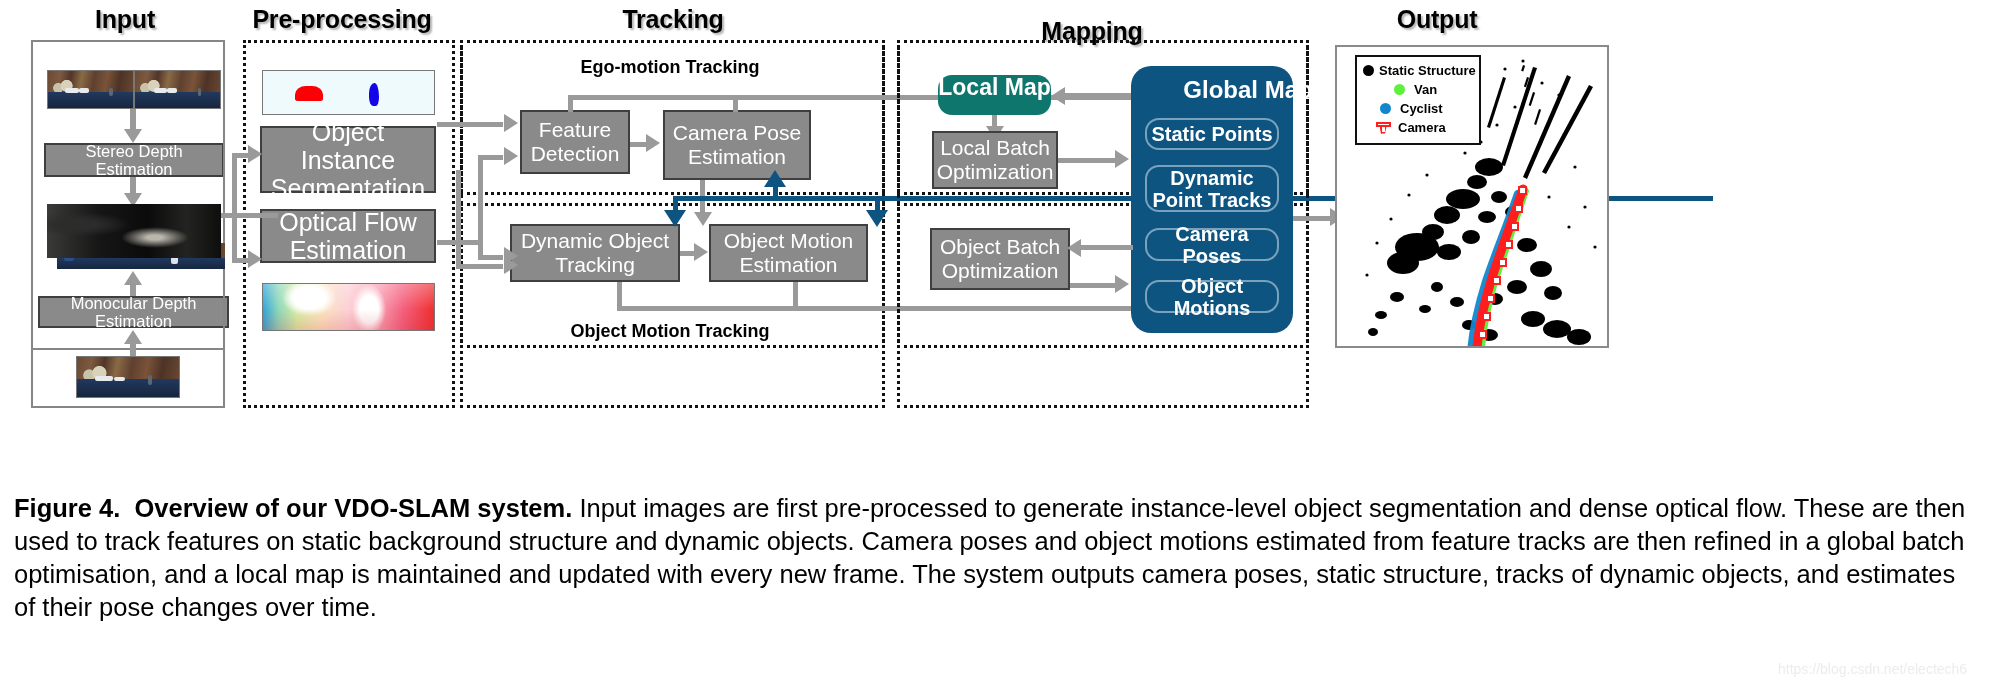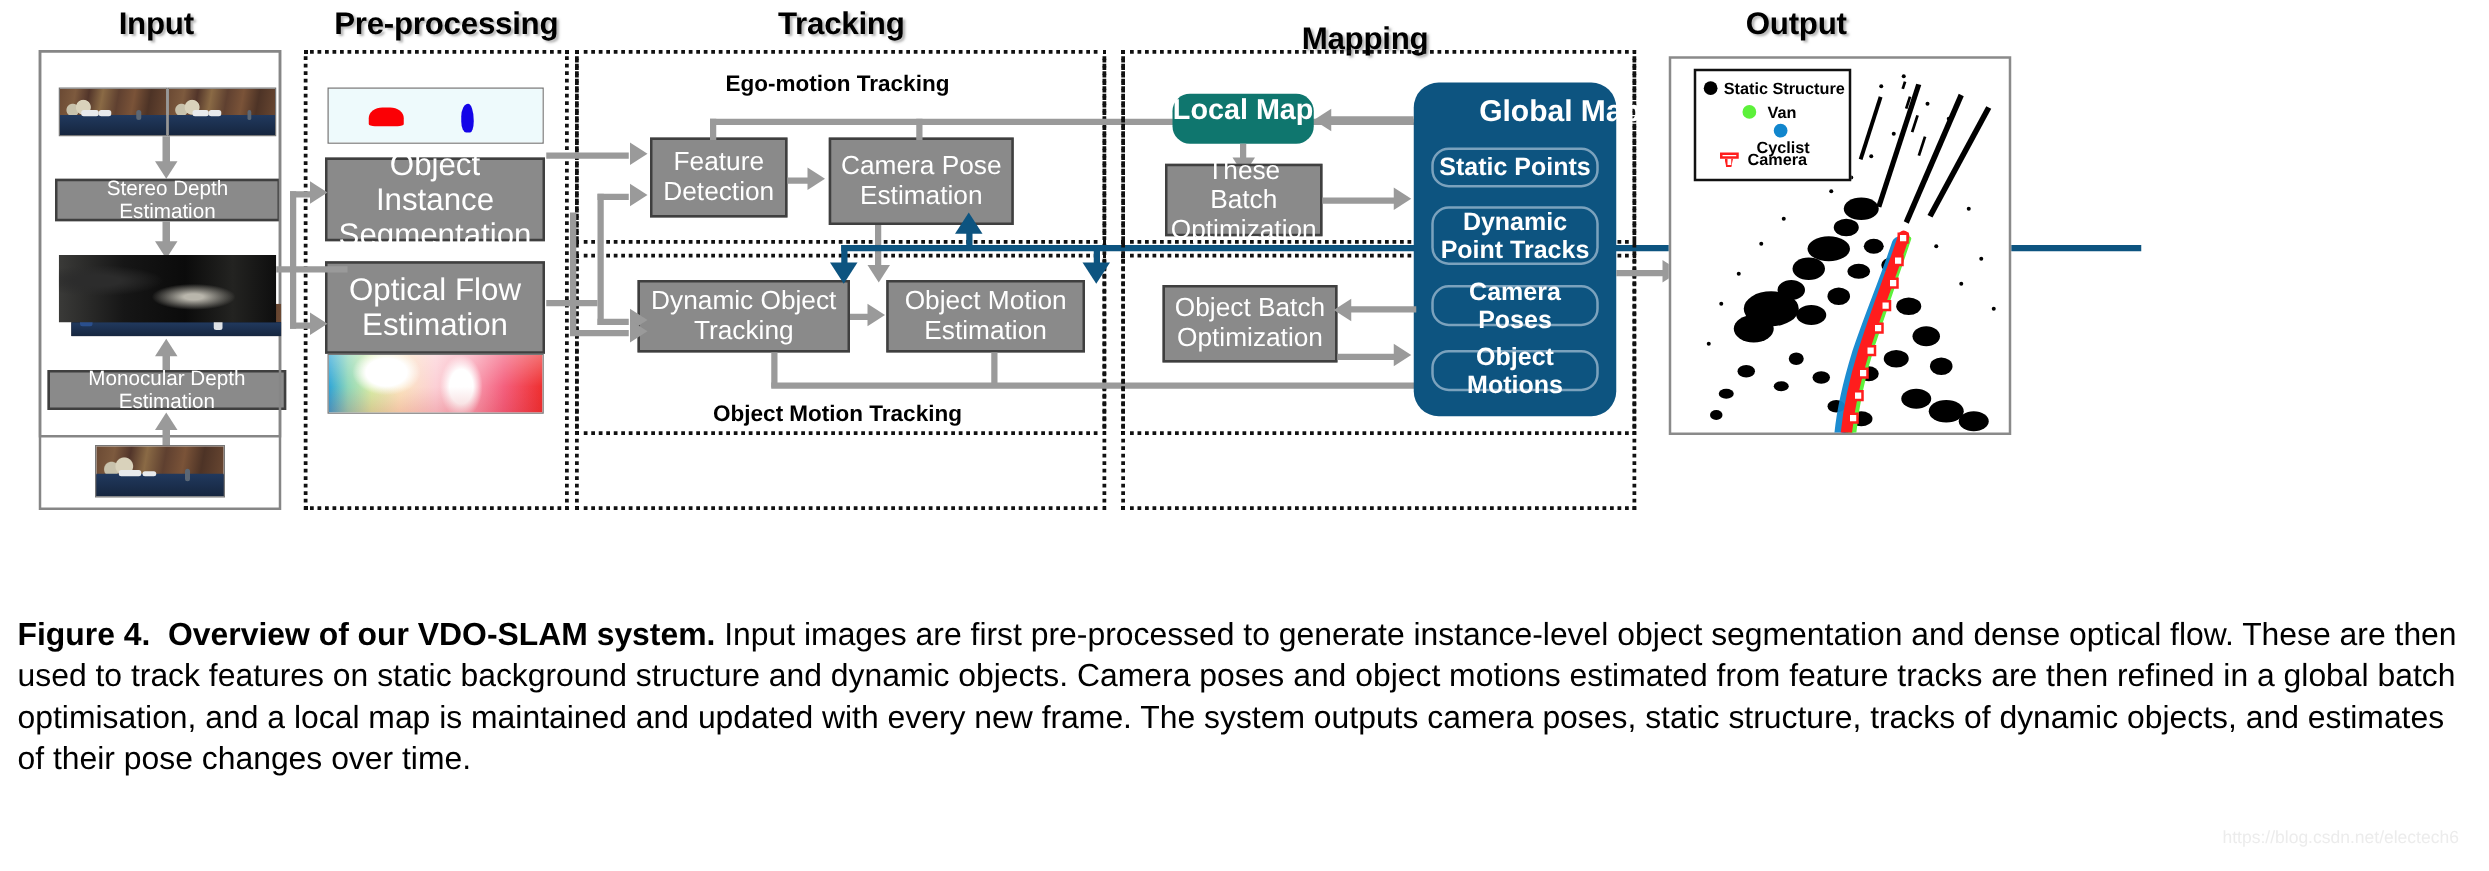--- a/index.html
+++ b/index.html
@@ -224,21 +224,21 @@
     color: #ececec;
     white-space: nowrap;
   }
 </style>
 </head>
 <body>
 
 <div id="root">
 
   <div class="col-header" style="left:125px;top:5px;">Input</div>
-  <div class="col-header" style="left:357px;top:5px;">Pre-processing</div>
+  <div class="col-header" style="left:342px;top:5px;">Pre-processing</div>
   <div class="col-header" style="left:673px;top:5px;">Tracking</div>
   <div class="col-header" style="left:1092px;top:17px;">Mapping</div>
   <div class="col-header" style="left:1437px;top:5px;">Output</div>
 
   <div class="panel-solid" style="left:31px;top:40px;width:194px;height:310px;"></div>
 
   <div class="thumb bordered" style="left:47px;top:70px;width:87px;height:39px;">
     <div class="street">
       <div class="car" style="left:20%;top:46%;width:16%;height:14%;"></div>
       <div class="car" style="left:36%;top:47%;width:12%;height:12%;"></div>
@@ -304,21 +304,21 @@
     <div class="segimg">
       <div class="blob-red" style="left:19%;top:34%;width:16%;height:36%;"></div>
       <div class="blob-blue" style="left:62%;top:28%;width:6%;height:54%;"></div>
     </div>
   </div>
 
   <div class="gbox" style="left:260px;top:126px;width:176px;height:67px;">
     <span>Object Instance Segmentation</span>
   </div>
 
-  <div class="gbox" style="left:260px;top:209px;width:176px;height:74px;">
+  <div class="gbox" style="left:260px;top:209px;width:176px;height:54px;">
     <span>Optical Flow Estimation</span>
   </div>
 
   <div class="thumb bordered" style="left:262px;top:283px;width:173px;height:48px;">
     <div class="flowimg"></div>
   </div>
 
   <div class="arrow-line" style="left:221px;top:213px;width:57px;height:5px;"></div>
   <div class="arrow-line" style="left:232px;top:153px;width:5px;height:110px;"></div>
   <div class="arrow-line" style="left:232px;top:153px;width:18px;height:5px;"></div>
@@ -397,21 +397,21 @@
   <div class="panel-dotted" style="left:897px;top:405px;width:412px;height:3px;border-top:3px dotted #111;border-left:none;border-right:none;border-bottom:none;"></div>
 
   <div class="blue-pill" style="left:938px;top:75px;width:113px;height:40px;">
     <span>Local Map</span>
   </div>
 
   <div class="arrow-line" style="left:992px;top:115px;width:5px;height:13px;"></div>
   <div class="arrow-head ah-down" style="left:986px;top:126px;"></div>
 
   <div class="gbox med" style="left:932px;top:131px;width:126px;height:58px;">
-    <span>These Batch Optimization</span>
+    <span>Local Batch Optimization</span>
   </div>
 
   <div class="gbox med" style="left:930px;top:228px;width:140px;height:62px;">
     <span>Object Batch Optimization</span>
   </div>
 
   <div class="blue-panel" style="left:1131px;top:66px;width:162px;height:267px;"></div>
   <div class="blue-title" style="left:1131px;top:76px;width:162px;">Global Map</div>
 
   <div class="blue-sub" style="left:1145px;top:118px;width:134px;height:32px;">
@@ -532,21 +532,21 @@
           <i class="dot" style="background:#000000"></i>
         </span>
       <span class="legend-text">Static Structure</span>
     </div>
     <div class="legend-row" style="padding-left:26px;">
       <span class="legend-swatch">
           <i class="dot" style="background:#5cf13a"></i>
         </span>
       <span class="legend-text">Van</span>
     </div>
-    <div class="legend-row" style="padding-left:12px;flex-direction:column;">
+    <div class="legend-row" style="padding-left:12px;">
       <span class="legend-swatch">
           <i class="dot" style="background:#1186cd"></i>
         </span>
       <span class="legend-text">Cyclist</span>
     </div>
     <div class="legend-row" style="padding-left:10px;">
       <span class="legend-swatch">
           <i class="cam-glyph"></i>
         </span>
       <span class="legend-text">Camera</span>

